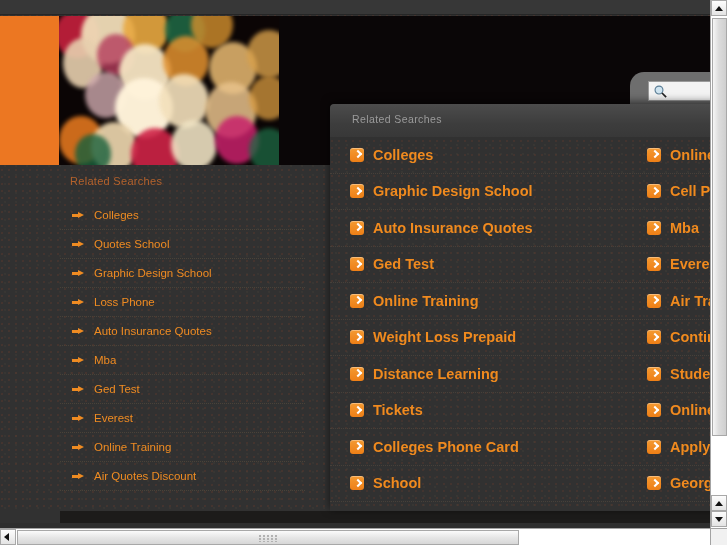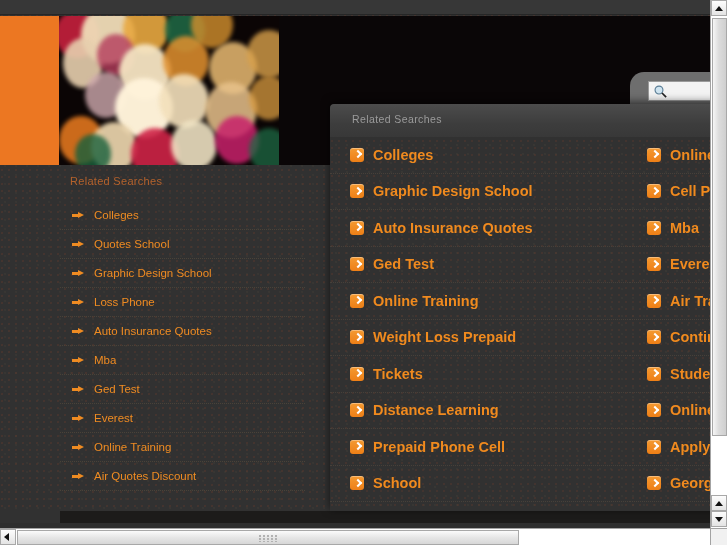--- a/index.html
+++ b/index.html
@@ -427,29 +427,29 @@
           <div class="ov-item">
             <span class="ov-icon"></span>
             <span class="ov-label">Online Training</span>
           </div>
           <div class="ov-item">
             <span class="ov-icon"></span>
             <span class="ov-label">Weight Loss Prepaid</span>
           </div>
           <div class="ov-item">
             <span class="ov-icon"></span>
+            <span class="ov-label">Distance Learning</span>
+          </div>
+          <div class="ov-item">
+            <span class="ov-icon"></span>
             <span class="ov-label">Tickets</span>
           </div>
           <div class="ov-item">
             <span class="ov-icon"></span>
-            <span class="ov-label">Distance Learning</span>
-          </div>
-          <div class="ov-item">
-            <span class="ov-icon"></span>
-            <span class="ov-label">Prepaid Phone Cell</span>
+            <span class="ov-label">Colleges Phone Card</span>
           </div>
           <div class="ov-item">
             <span class="ov-icon"></span>
             <span class="ov-label">School</span>
           </div>
         </div>
 
         <div class="ov-col right">
           <div class="ov-item">
             <span class="ov-icon"></span>

